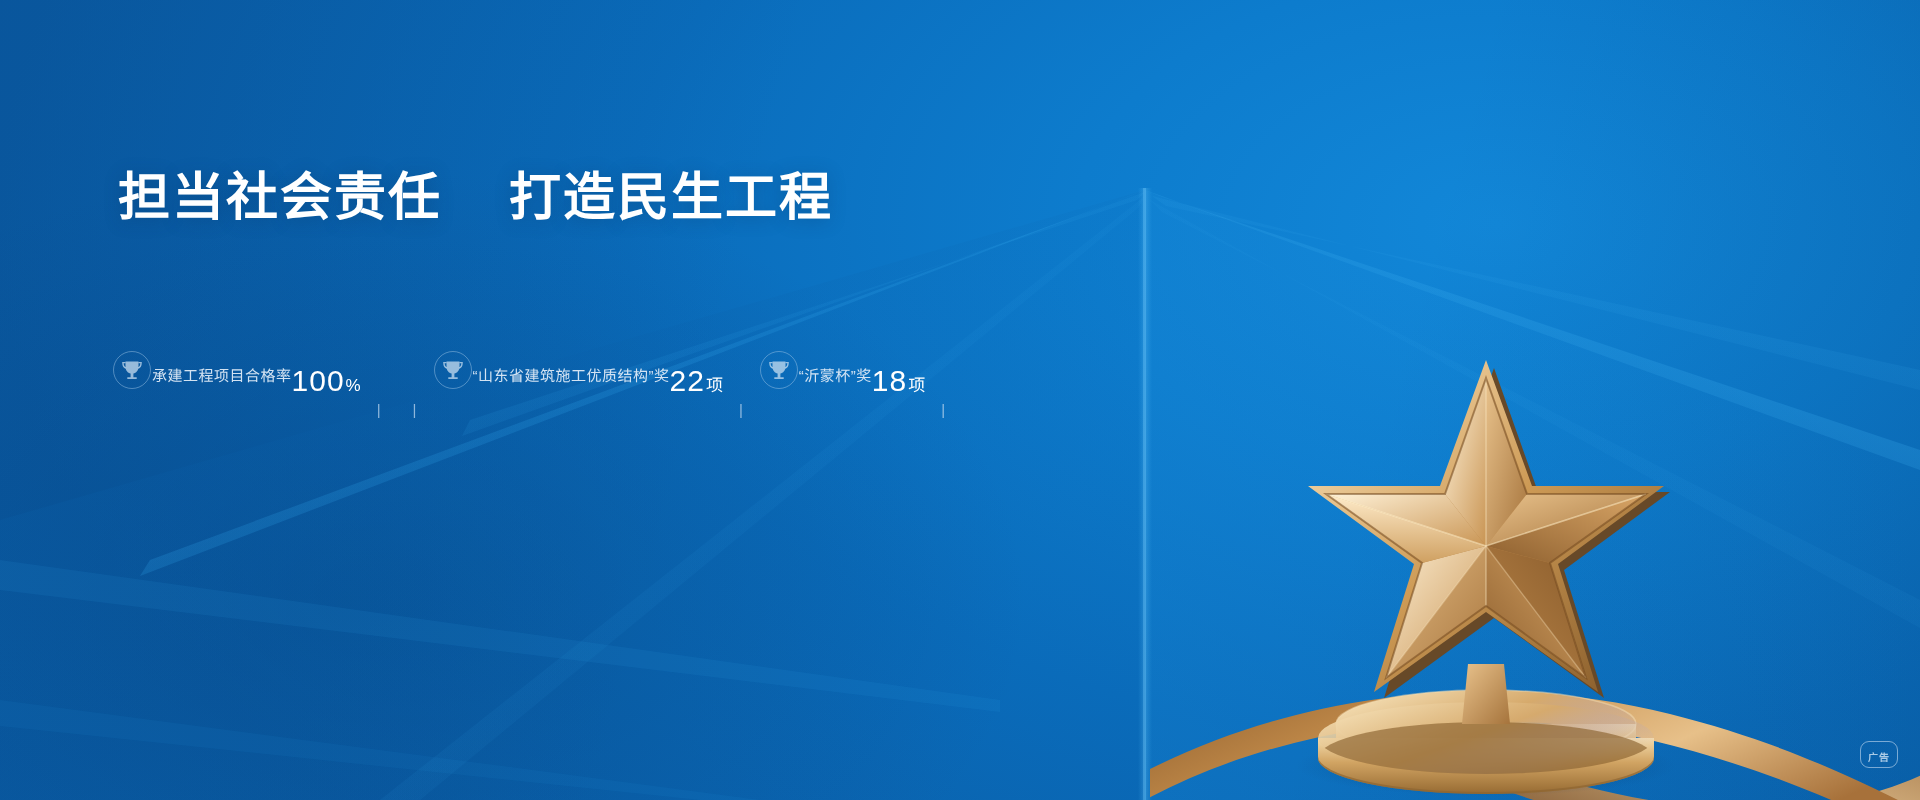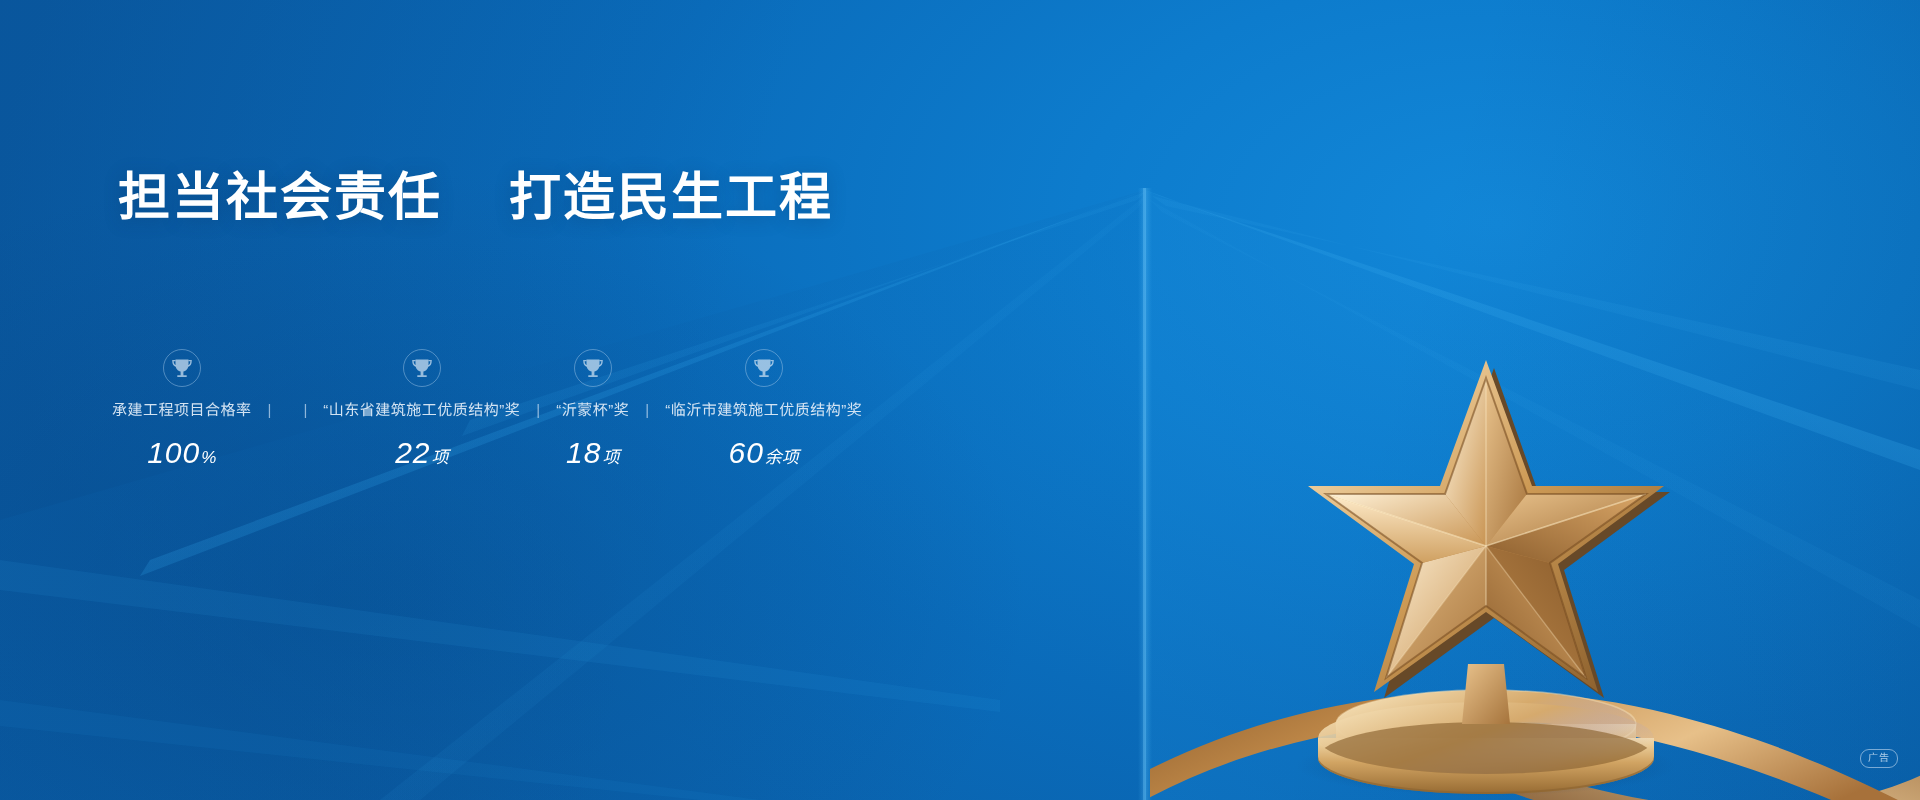--- a/index.html
+++ b/index.html
@@ -52,21 +52,21 @@
   
   .stats{
     position:absolute;
     left:112px;
     top:348px;
     display:flex;
     align-items:flex-start;
   }
   .stat{
     display:flex;
-    flex-direction:column;
+    flex-direction:row;
     align-items:center;
     padding:0 0px;
   }
   .stat .icon-wrap{
     width:40px; height:40px;
     margin-bottom:12px;
   }
   .stat .icon-wrap svg{ display:block; width:40px; height:40px; }
   .stat .label{
     color:#dce9f6;
@@ -77,21 +77,20 @@
     opacity:.96;
   }
   .stat .value{
     margin-top:16px;
     color:#ffffff;
     font-size:30px;
     line-height:34px;
     font-weight:400;
     white-space:nowrap;
     letter-spacing:1px;
-    font-style:italic;
   }
   .stat .value .unit{
     font-size:17px;
     letter-spacing:0;
     margin-left:1px;
   }
   .sep{
     color:#bcd6ee;
     font-size:15px;
     line-height:20px;
@@ -138,23 +137,24 @@
   
   .ad-badge{
     position:absolute;
     right:22px;
     bottom:32px;
     border:1px solid rgba(215,232,248,.55);
     border-radius:9px;
     color:rgba(224,238,250,.75);
     font-size:10px;
     line-height:1;
-    padding:3px 7px 4px;
+    padding:11px 7px 4px;
     letter-spacing:1px;
     user-select:none;
+    font-weight:bold;
   }
 </style>
 </head>
 <body>
 
 <div class="banner">
 
   <div class="bg-tone"></div>
 
   <div class="facets">
@@ -262,33 +262,20 @@
         </svg>
       </div>
       <div class="label">“沂蒙杯”奖</div>
       <div class="value">
         <span>18</span><span class="unit">项</span>
       </div>
     </div>
 
     <div class="sep">|</div>
 
-    <div class="stat">
-      <div class="icon-wrap">
-        <svg viewBox="0 0 40 40" xmlns="http://www.w3.org/2000/svg">
-          <circle cx="20" cy="20" r="18.5" fill="none" stroke="#a8cdeb" stroke-opacity="0.45" stroke-width="1"></circle>
-          <path d="M13.5 11.5h13v5.2c0 3.6-2.4 6.4-5.1 6.9v3.6h3.3v1.7h-9.4v-1.7h3.3v-3.6c-2.7-.5-5.1-3.3-5.1-6.9z" fill="#cfe2f3" fill-opacity="0.72"></path>
-          <path d="M13.5 12.6h-2.6c0 3.1 1.2 5 3.1 5.6M26.5 12.6h2.6c0 3.1-1.2 5-3.1 5.6" fill="none" stroke="#cfe2f3" stroke-opacity="0.72" stroke-width="1.4"></path>
-        </svg>
-      </div>
-      <div class="label">“临沂市建筑施工优质结构”奖</div>
-      <div class="value">
-        <span>60</span><span class="unit">余项</span>
-      </div>
-    </div>
 
   </div>
 
   <div class="sculpture">
     <svg viewBox="0 0 780 560" xmlns="http://www.w3.org/2000/svg">
       <defs>
         <linearGradient id="gA" x1="0" y1="0" x2="1" y2="1">
           <stop offset="0%" stop-color="#fff2d8"></stop>
             <stop offset="100%" stop-color="#c99554"></stop>
         </linearGradient>

